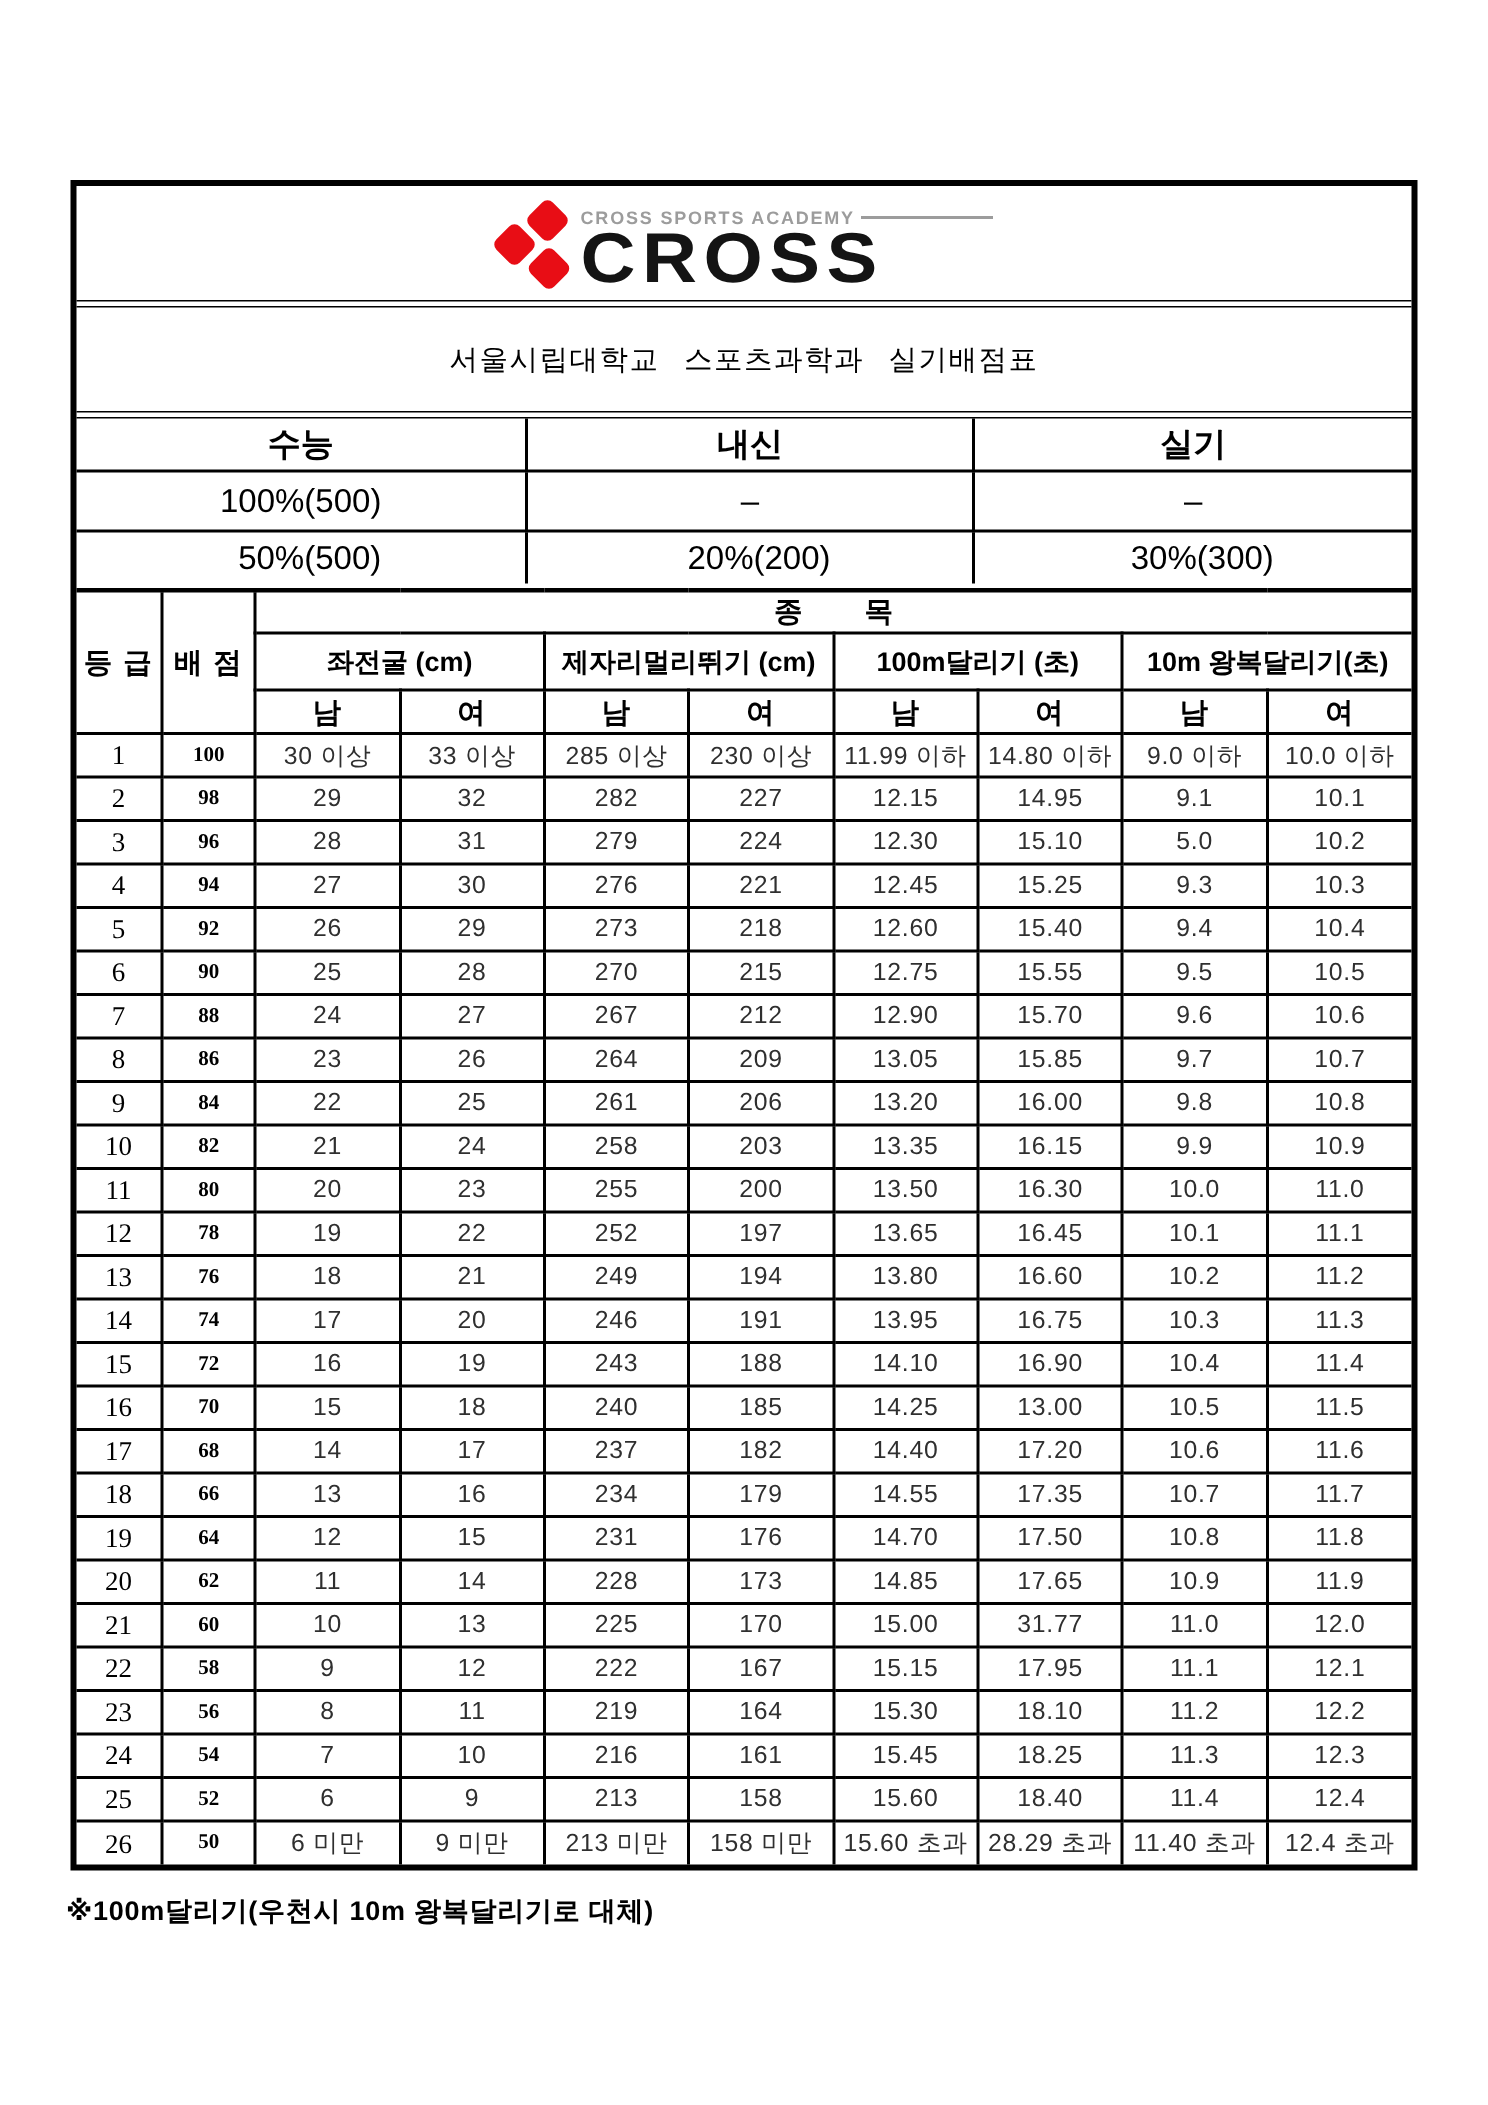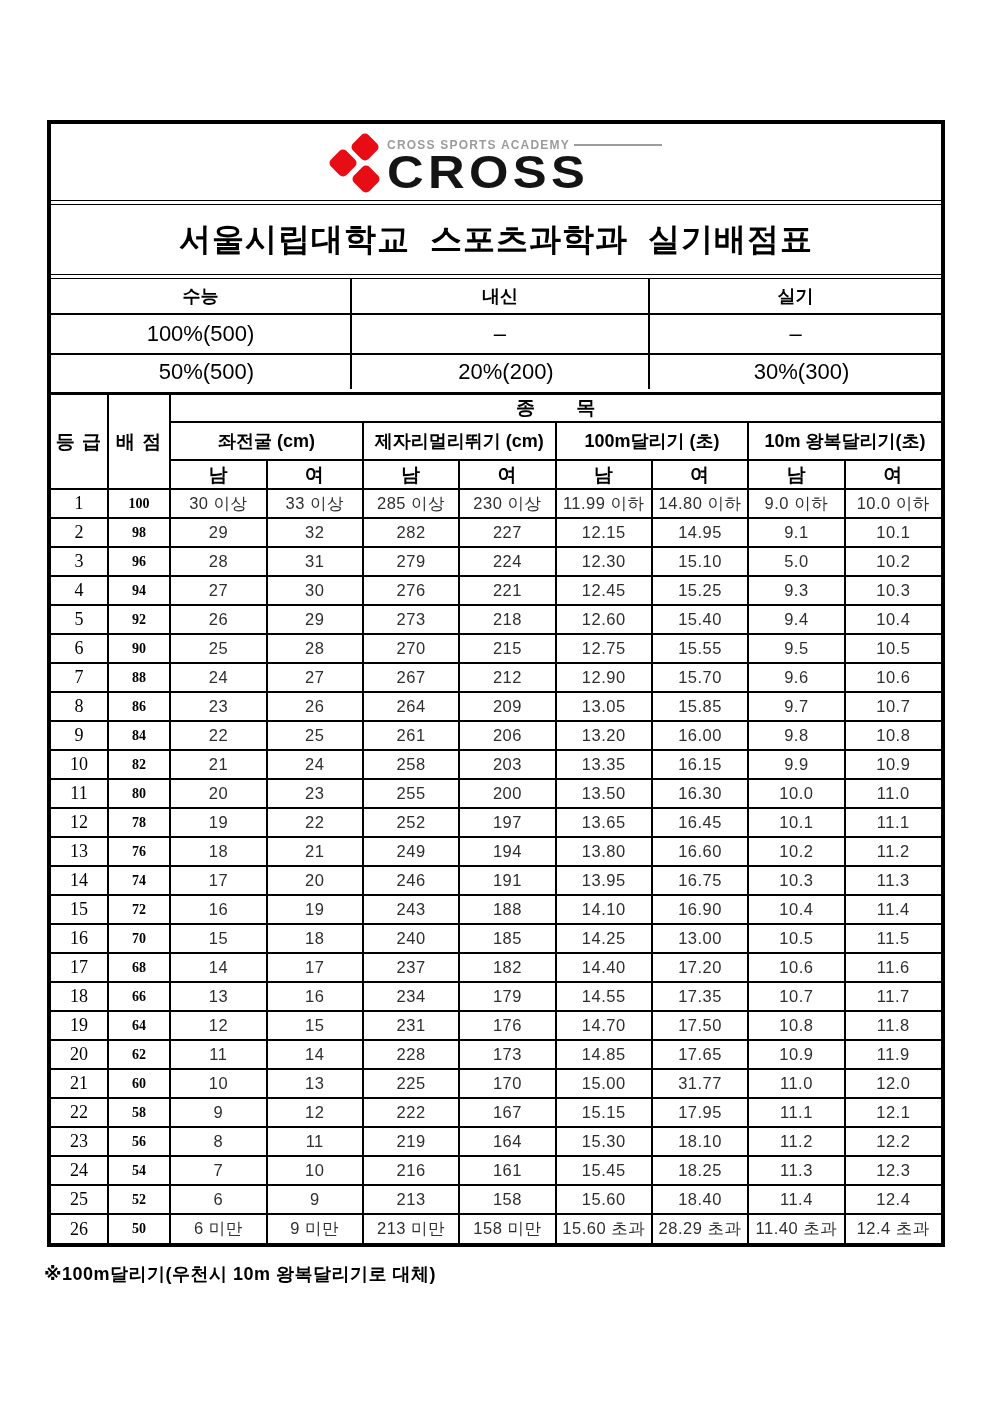--- a/index.html
+++ b/index.html
@@ -34,29 +34,29 @@
     font-size: 47px; font-weight: 800; line-height: 0.92; letter-spacing: 4px;
     color: #141414; transform: scaleX(1.08); transform-origin: left center;
     margin-top: -2px;
   }
 
   
   .section-divider { height: 5px; border-top: 1.5px solid #000; border-bottom: 1.5px solid #000; }
 
   
   .title-section { height: 69px; display: flex; align-items: center; justify-content: center; }
-  .doc-title { font-size: 32px; font-weight: 700; letter-spacing: 1px; word-spacing: 10px; }
+  .doc-title { font-size: 19px; font-weight: 400; letter-spacing: 1px; word-spacing: 10px; }
 
   
   table { border-collapse: collapse; width: 100%; table-layout: fixed; }
   .ratio-table td, .ratio-table th { border: 2px solid #000; text-align: center; vertical-align: middle; }
   .ratio-table tr { height: 35px; }
   .ratio-table tr.r-vals1 { height: 40px; }
   .ratio-table tr.r-vals2 { height: 35px; }
-  .ratio-table th { font-size: 18px; font-weight: 700; }
+  .ratio-table th { font-size: 22px; font-weight: 700; }
   .ratio-table td { font-size: 22px; font-weight: 400; }
   .ratio-table .no-outer-top { border-top: none; }
   .ratio-table .no-outer-side-l { border-left: none; }
   .ratio-table .no-outer-side-r { border-right: none; }
   .ratio-table .no-outer-bottom { border-bottom: none; padding-left: 12px; }
   .gap-2 { height: 3px; }
 
   
   .main-table { border-top: 3px solid #000; }
   .main-table th, .main-table td { border: 2px solid #000; text-align: center; vertical-align: middle; padding: 0; }

